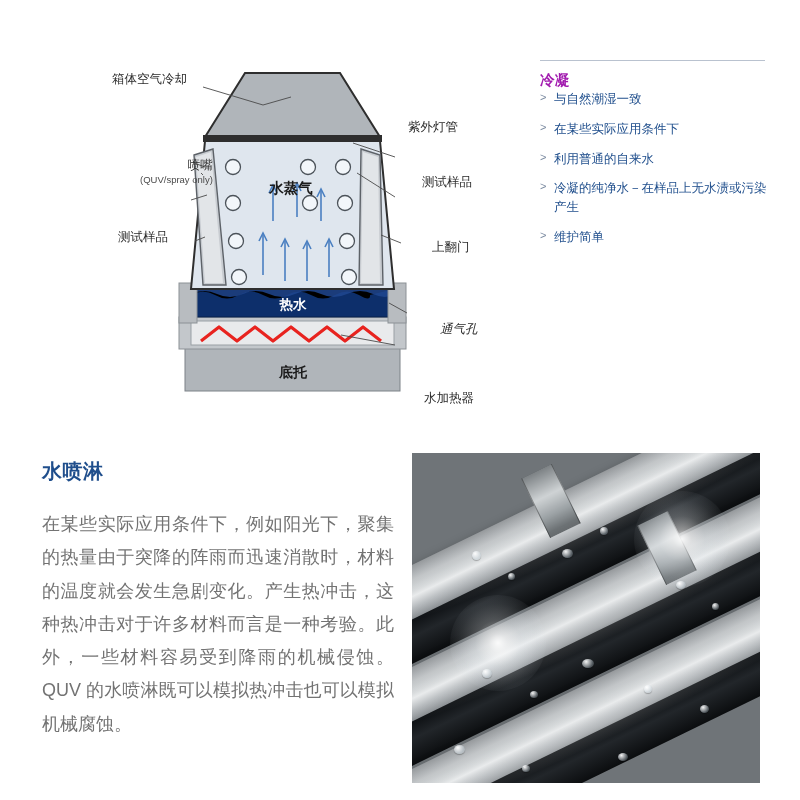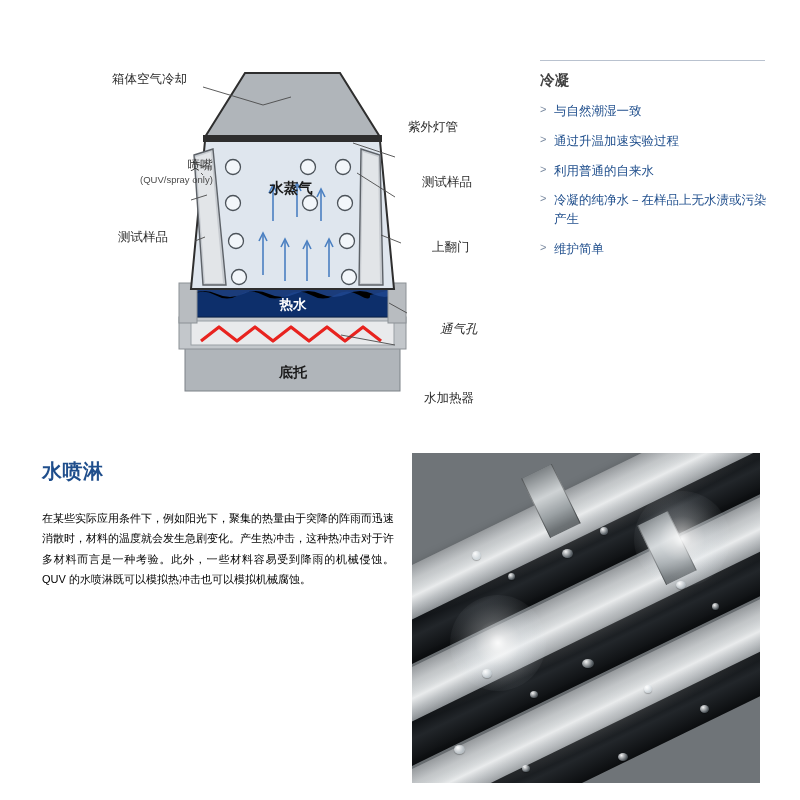--- a/index.html
+++ b/index.html
@@ -44,24 +44,24 @@
     position: absolute;
     left: 540px; top: 60px;
     width: 235px;
   }
   #cond-panel .divider {
     width: 225px; height: 1px;
     background: #b9c2cf;
     margin-bottom: 10px;
   }
   #cond-title {
-    color: #404040;
+    color: #a21caf;
     font-size: 14.5px;
     font-weight: bold;
-    margin-bottom: 12px;
+    margin-bottom: 0;
     letter-spacing: 0.5px;
   }
   .bullet-row {
     display: flex;
     align-items: flex-start;
     margin-bottom: 11px;
   }
   .bullet-mark {
     color: #7a8aa0;
     font-size: 11px;
@@ -85,23 +85,23 @@
     left: 42px; top: 18px;
     color: #1f4e8c;
     font-size: 20px;
     font-weight: bold;
     letter-spacing: 0.5px;
   }
   .body-para {
     position: absolute;
     left: 42px;
     width: 352px;
-    font-size: 11px;
+    font-size: 18px;
     line-height: 1.85;
-    color: #000000;
+    color: #737373;
     text-align: justify;
   }
   #para-1 { top: 68px; }
   #para-2 { top: 163px; }
 
   
   #photo {
     position: absolute;
     left: 412px; top: 13px;
     width: 348px; height: 330px;
@@ -277,21 +277,21 @@
   <div id="cond-panel">
     <div class="divider"></div>
     <div id="cond-title">冷凝</div>
 
     <div class="bullet-row">
       <span class="bullet-mark">&gt;</span>
       <span class="bullet-text">与自然潮湿一致</span>
     </div>
     <div class="bullet-row">
       <span class="bullet-mark">&gt;</span>
-      <span class="bullet-text">通过升温加速实验过程</span>
+      <span class="bullet-text">在某些实际应用条件下</span>
     </div>
     <div class="bullet-row">
       <span class="bullet-mark">&gt;</span>
       <span class="bullet-text">利用普通的自来水</span>
     </div>
     <div class="bullet-row">
       <span class="bullet-mark">&gt;</span>
       <span class="bullet-text">冷凝的纯净水－在样品上无水渍或污染产生</span>
     </div>
     <div class="bullet-row">

